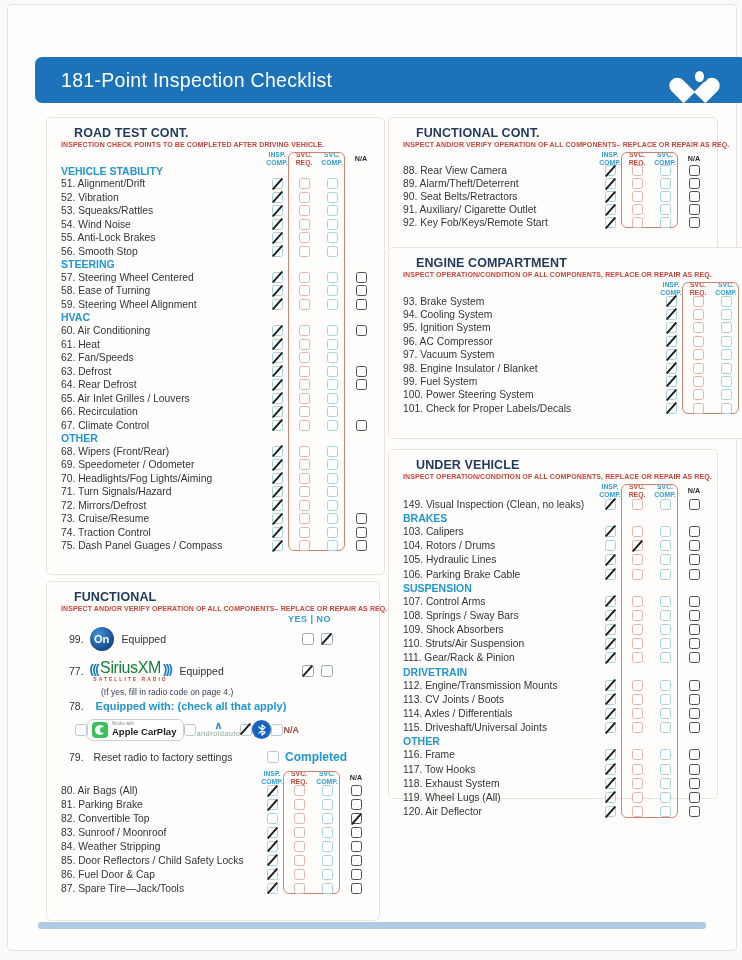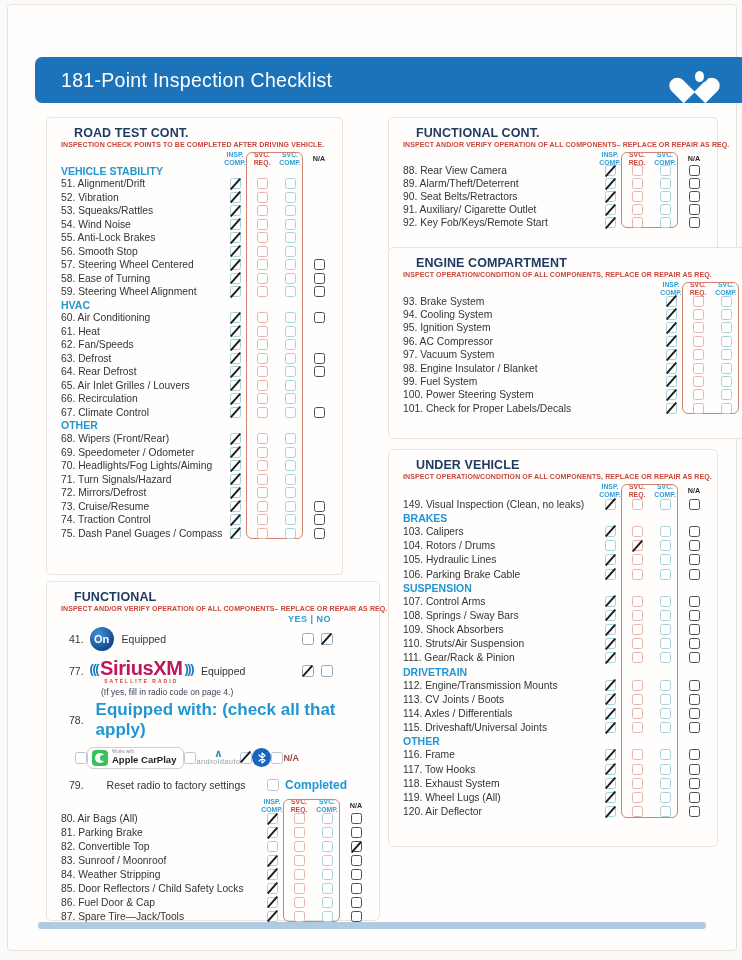--- a/index.html
+++ b/index.html
@@ -33,25 +33,25 @@
     border-radius:50%; background:#1d73b9; z-index:2; }
   .heart-shine::before{ content:""; position:absolute; left:-3px; top:0;
     width:9px; height:11px; border-radius:50%; background:#fff; }
 
   
   .panel{
     position:absolute; background:#fffefc;
     border:1px solid #e8e3db; border-radius:5px;
     padding:8px 8px 6px 14px;
   }
-  #p-road  { left:46px;  top:117px; width:297px; height:458px; }
+  #p-road  { left:46px;  top:117px; width:339px; height:458px; }
   #p-func  { left:46px;  top:581px; width:334px; height:340px; }
   #p-fcont { left:388px; top:117px; width:330px; height:135px; }
   #p-eng   { left:388px; top:247px; width:391px; height:192px; }
-  #p-under { left:388px; top:449px; width:330px; height:398px; }
+  #p-under { left:388px; top:449px; width:330px; height:350px; }
 
   .sec-title{
     margin-left:13px; font-size:12.5px; font-weight:bold; color:#203a60;
     letter-spacing:.1px;
   }
   .sec-sub{
     margin-top:1px; font-size:7px; font-weight:bold; color:#c9463c;
     letter-spacing:.1px; white-space:nowrap;
   }
 
@@ -102,24 +102,24 @@
   .cb-yn{ width:12px; height:12px; border-color:#93a8bb; }
   .onstar{
     width:24px; height:24px; border-radius:50%;
     background:radial-gradient(circle at 35% 30%, #3f93d6, #174a8f 70%);
     color:#fff; font-size:11px; font-weight:bold;
     display:flex; align-items:center; justify-content:center;
   }
   .sxm{ display:flex; flex-direction:column; align-items:center; line-height:1; }
   .sxm-main{ display:flex; align-items:center; }
   .sxm-paren{ color:#1a7ac4; font-size:13px; font-weight:bold; letter-spacing:-1.5px; }
-  .sxm-word{ color:#be185d; font-size:20px; font-weight:bold; letter-spacing:-.4px; margin:0 2px; }
+  .sxm-word{ color:#15803d; font-size:16px; font-weight:normal; letter-spacing:-.4px; margin:0 2px; }
   .sxm-sub{ font-size:5px; font-weight:bold; color:#c9463c; letter-spacing:2px; margin-top:1px; }
   .f-note{ margin:1px 0 0 40px; font-size:8.5px; color:#37425a; }
-  .f-blue{ font-size:17px; font-weight:bold; color:#2196d3; margin-left:6px; }
+  .f-blue{ font-size:11px; font-weight:bold; color:#2196d3; margin-left:6px; }
   .row76{ margin-top:2px; height:26px; }
   .row77{ margin-top:4px; height:30px; }
   .row78{ margin-top:3px; }
   .opt-row{ display:flex; align-items:center; margin:5px 0 0 14px; height:25px; }
   .cb-opt{ width:12px; height:12px; border-color:#b9c6d2; }
   .cp-badge{ display:flex; align-items:center; gap:4px; border:1px solid #cfcfcf;
     border-radius:6px; padding:2px 7px 2px 4px; background:#fff; }
   .cp-icon{ position:relative; width:16px; height:16px; background:#39c25b; border-radius:4px; }
   .cp-icon::after{ content:""; position:absolute; inset:3px; background:#fff; border-radius:50%; }
   .cp-icon::before{ content:""; position:absolute; right:2.5px; top:5.5px; width:6px; height:6px;
@@ -211,20 +211,21 @@
         <span class="cb cb-comp"></span>
         <span></span>
       </div>
       <div class="t-row">
         <span class="it">56. Smooth Stop</span>
         <span class="cb cb-insp checked"></span>
         <span class="cb cb-req"></span>
         <span class="cb cb-comp"></span>
         <span></span>
       </div>
+      <div class="g-row">STEERING</div>
       <div class="t-row">
         <span class="it">57. Steering Wheel Centered</span>
         <span class="cb cb-insp checked"></span>
         <span class="cb cb-req"></span>
         <span class="cb cb-comp"></span>
         <span class="cb cb-na"></span>
       </div>
       <div class="t-row">
         <span class="it">58. Ease of Turning</span>
         <span class="cb cb-insp checked"></span>
@@ -356,21 +357,21 @@
     </div>
 </div>
 
 <div class="panel" id="p-func">
   <div class="sec-title">FUNCTIONAL</div>
   <div class="sec-sub">INSPECT AND/OR VERIFY OPERATION OF ALL COMPONENTS– REPLACE OR REPAIR AS REQ.</div>
 
   <div class="yn-head">YES | NO</div>
 
   <div class="f-row row76">
-    <span class="f-num">41.</span>
+    <span class="f-num">99.</span>
     <span class="onstar">
         <span>On</span>
       </span>
     <span class="f-label">Equipped</span>
     <span class="yn-pair">
       <span class="cb cb-yn"></span>
       <span class="cb cb-yn checked"></span>
     </span>
   </div>
 
@@ -417,21 +418,21 @@
       <svg width="12" height="14" viewBox="0 0 24 28">
           <path d="M6 8 L18 19 L12 24 L12 4 L18 9 L6 20" stroke="#fff" stroke-width="2.4" fill="none" stroke-linejoin="round" stroke-linecap="round"></path>
         </svg>
     </span>
     <span class="cb cb-opt"></span>
     <span class="opt-na">N/A</span>
   </div>
 
   <div class="f-row row79">
     <span class="f-num">79.</span>
-    <span class="f-label" style="margin-left:17px">Reset radio to factory settings</span>
+    <span class="f-label" style="margin-left:4px">Reset radio to factory settings</span>
     <span class="done-group">
       <span class="cb cb-opt"></span>
       <span class="done-label">Completed</span>
     </span>
   </div>
 
   <div class="table" style="margin-top:4px">
       <div class="svc-frame"></div>
       <div class="t-row h-row">
         <span></span>

